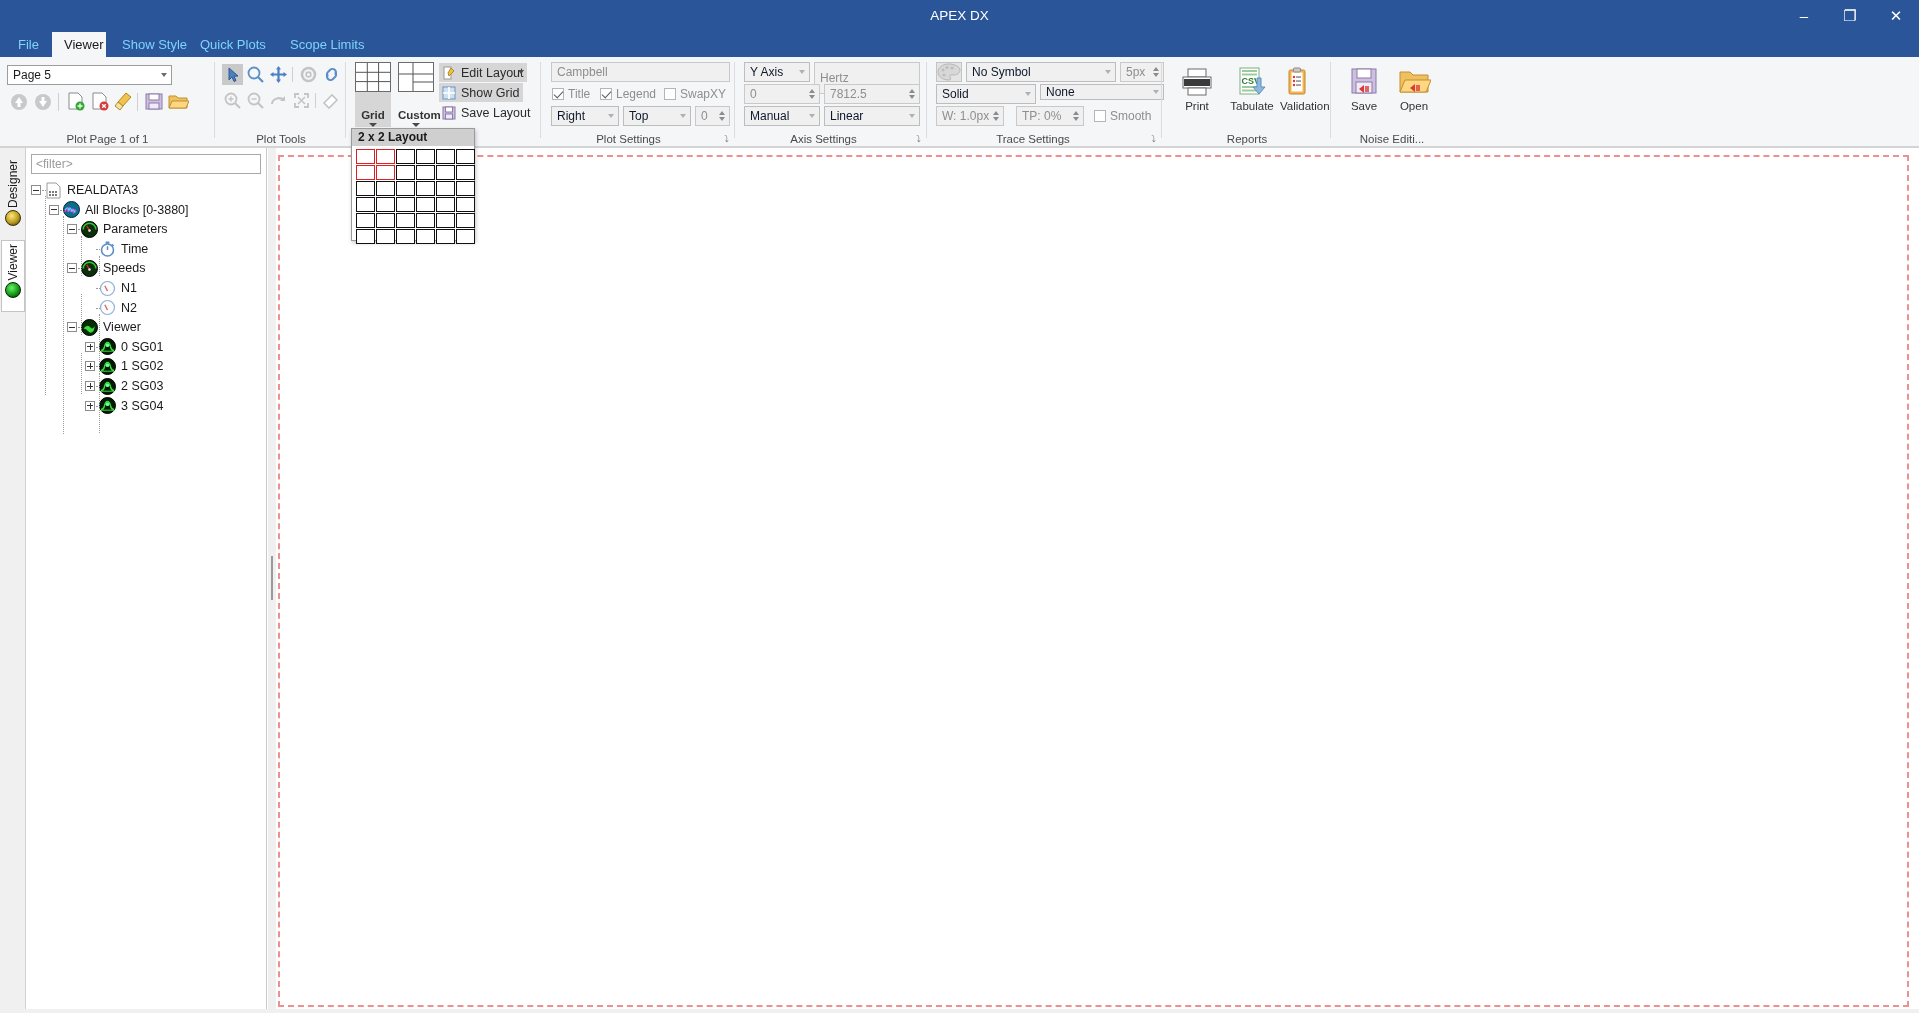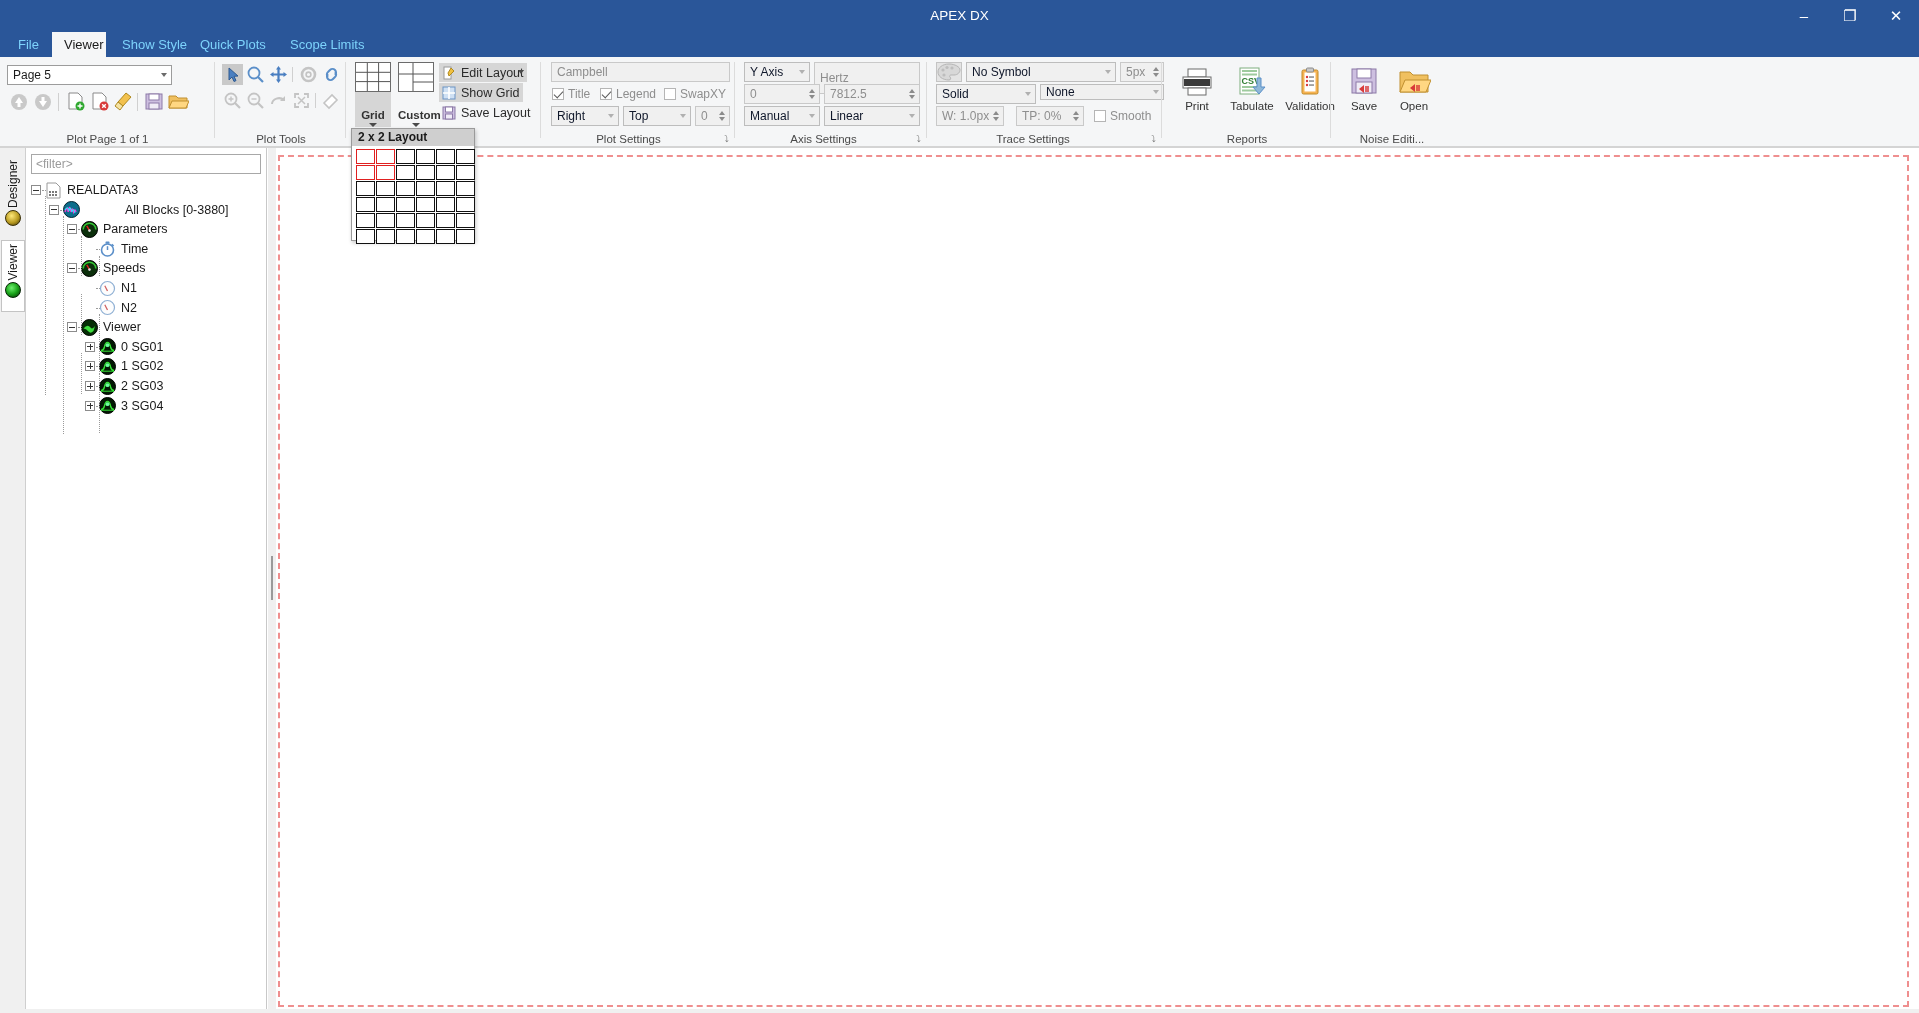--- a/index.html
+++ b/index.html
@@ -555,21 +555,21 @@
               <rect x="7" y="6.5" width="15" height="2"></rect>
               <rect x="7" y="19" width="15" height="2"></rect>
               <rect x="7" y="22.5" width="15" height="2"></rect>
             </g>
             <text x="6.5" y="17" font-family="Liberation Sans" font-size="9" font-weight="bold" fill="#2e7d32">CSV</text>
             <path d="M26 11 v9 h4 l-6 7 -6-7 h4 v-9 z" fill="#8fb8d8" stroke="#5b8fc9"></path>
           </svg>
       </span>
       <div style="font-size:11.5px;color:#333">Tabulate</div>
     </div>
-    <div style="position:absolute;left:117px;top:10px;width:60px;text-align:center">
+    <div style="position:absolute;left:117px;top:10px;width:60px;">
       <span style="display:inline-block;width:34px;height:30px">
         <svg width="34" height="30" viewBox="0 0 34 30">
             <rect x="9" y="3" width="16" height="24" rx="1.5" fill="#f6b352" stroke="#c08a2a"></rect>
             <rect x="11.5" y="5.5" width="11" height="19" fill="#fff"></rect>
             <rect x="13.5" y="1" width="7" height="4" rx="1" fill="#c9c9c9" stroke="#8a8a8a"></rect>
             <g>
               <circle cx="14" cy="10" r="1.2" fill="#d83a3a"></circle>
               <rect x="16" y="9.3" width="5" height="1.5" fill="#8a8a8a"></rect>
               <circle cx="14" cy="14" r="1.2" fill="#d83a3a"></circle>
               <rect x="16" y="13.3" width="5" height="1.5" fill="#8a8a8a"></rect>
@@ -682,21 +682,21 @@
               <rect x="10" y="9" width="2" height="2"></rect>
               <rect x="4" y="12" width="2" height="2"></rect>
               <rect x="7" y="12" width="2" height="2"></rect>
               <rect x="10" y="12" width="2" height="2"></rect>
             </g>
           </svg></span>
         <span class="tlabel">REALDATA3</span>
       </div>
       <div class="tbox" style="left: 22px; top: 56.6px;"></div>
       <div class="tdash" style="left: 33px; top: 61.6px; width: 4px;"></div>
-      <div class="tnode" style="left: 36px; top: 51.6px; gap: 40px;">
+      <div class="tnode" style="left: 36px; top: 51.6px;">
         <span style="display: inline-block; width: 17px; height: 17px; flex: 0 0 auto;"><svg width="17" height="17" viewBox="0 0 17 17">
             <circle cx="8.5" cy="8.5" r="8" fill="#0c6d8c"></circle>
             <circle cx="8.5" cy="8.5" r="8" fill="none" stroke="#042533"></circle>
             <path d="M2 11 q2-7 3.2 0 q1.3 -9 2.8 0 q1.5 -6 2.6 0 q1.4 -4 2.4 0" fill="none" stroke="#ff35d8" stroke-width="1.3"></path>
             <path d="M2 9 q3 -5 4 1 q1.5 -6 3 1 q1.5 -5 3 1" fill="none" stroke="#35e6ff" stroke-width="1.1"></path>
           </svg></span>
         <span class="tlabel">All Blocks [0-3880]</span>
       </div>
       <div class="tbox" style="left: 40px; top: 76.2px;"></div>
       <div class="tdash" style="left: 51px; top: 81.2px; width: 4px;"></div>

